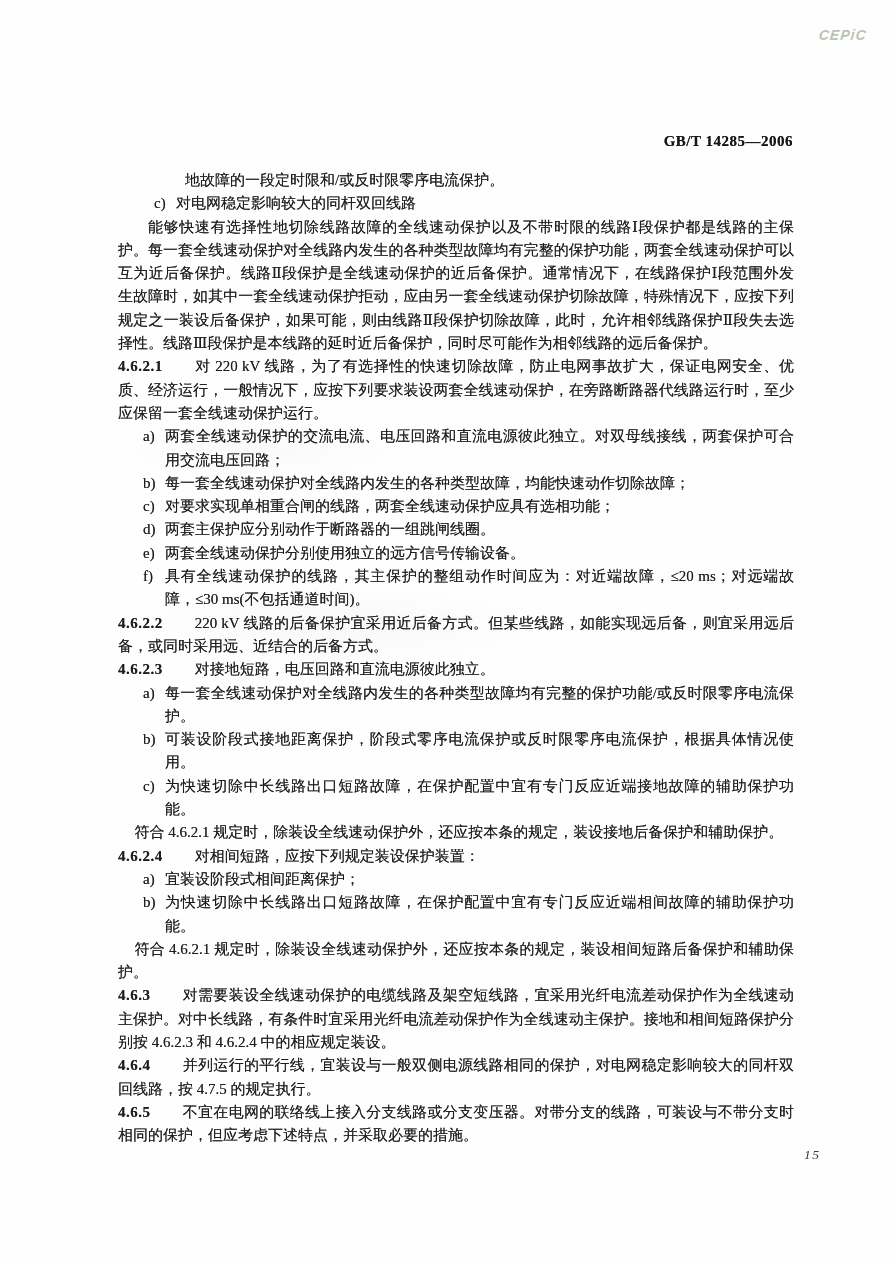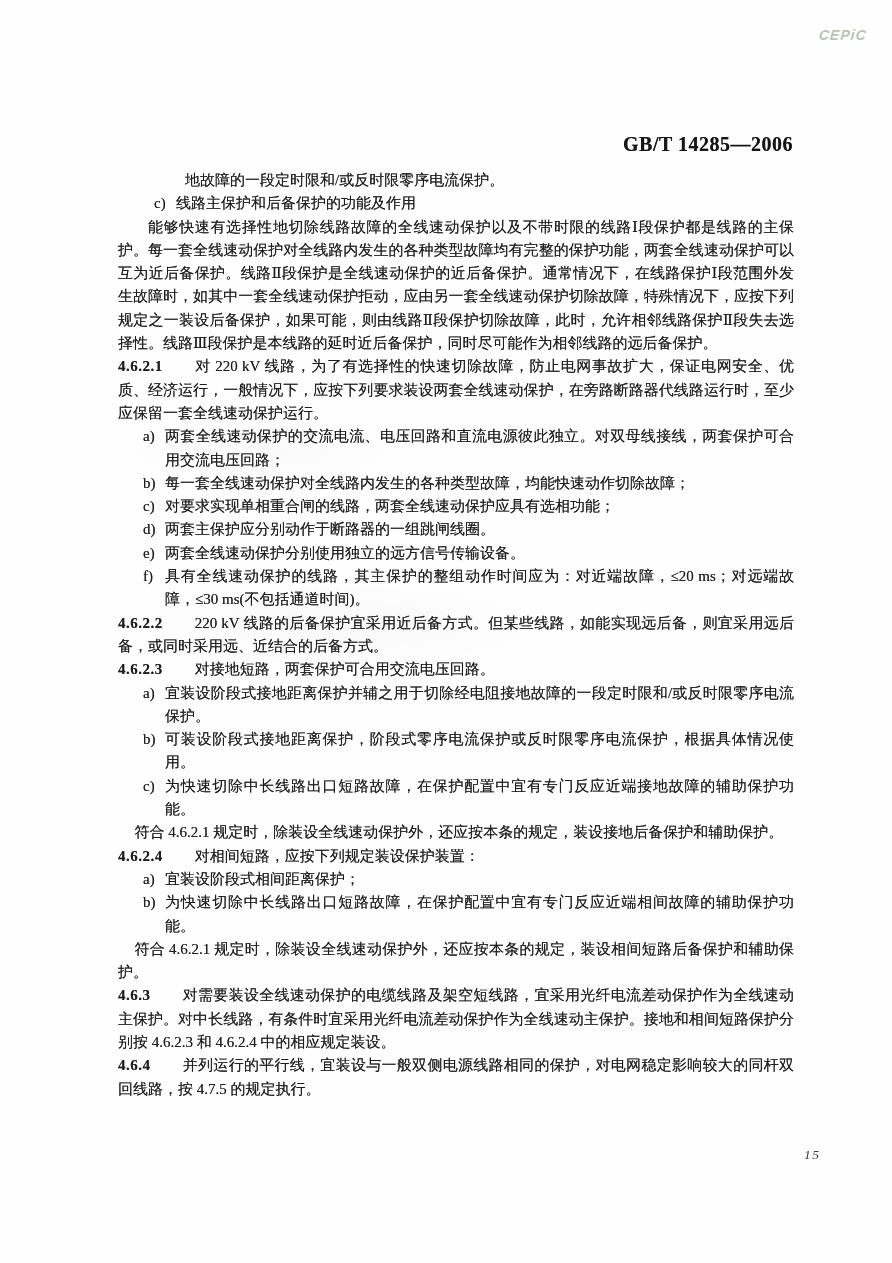--- a/index.html
+++ b/index.html
@@ -22,21 +22,21 @@
     position: absolute; top: 27px; left: 819px;
     font-family: "Liberation Sans", sans-serif;
     font-style: italic; font-weight: bold;
     font-size: 14px; letter-spacing: 1px;
     transform: skewX(-6deg);
     color: #b6c0b0;
     filter: blur(0.3px);
   }
   .doc-number {
     position: absolute; top: 133px; right: 99px;
-    font-weight: bold; font-size: 20px;
+    font-weight: bold; font-size: 15px;
     letter-spacing: 0.5px;
     color: #161616;
     text-shadow: 0 0 0.6px rgba(0,0,0,0.7);
   }
   .content {
     position: absolute; left: 118px; top: 169px; width: 676px;
     font-size: 15px; line-height: 23.3px;
     text-align: justify;
     text-shadow: 0 0 0.6px rgba(0,0,0,0.65);
   }
@@ -66,21 +66,21 @@
 <div class="scan-page">
 
   <div class="logo">CEPiC</div>
 
   <div class="doc-number">GB/T 14285—2006</div>
 
   <div class="content">
       <div class="b-cont">地故障的一段定时限和/或反时限零序电流保护。</div>
       <div class="b-li deep">
         <span class="marker">c)</span>
-        <span class="txt">线路主保护和后备保护的功能及作用</span>
+        <span class="txt">对电网稳定影响较大的同杆双回线路</span>
       </div>
       <div class="b-para">能够快速有选择性地切除线路故障的全线速动保护以及不带时限的线路Ⅰ段保护都是线路的主保护。每一套全线速动保护对全线路内发生的各种类型故障均有完整的保护功能，两套全线速动保护可以互为近后备保护。线路Ⅱ段保护是全线速动保护的近后备保护。通常情况下，在线路保护Ⅰ段范围外发生故障时，如其中一套全线速动保护拒动，应由另一套全线速动保护切除故障，特殊情况下，应按下列规定之一装设后备保护，如果可能，则由线路Ⅱ段保护切除故障，此时，允许相邻线路保护Ⅱ段失去选择性。线路Ⅲ段保护是本线路的延时近后备保护，同时尽可能作为相邻线路的远后备保护。</div>
       <div class="b-clause"><span class="num">4.6.2.1</span><span>对 220 kV 线路，为了有选择性的快速切除故障，防止电网事故扩大，保证电网安全、优质、经济运行，一般情况下，应按下列要求装设两套全线速动保护，在旁路断路器代线路运行时，至少应保留一套全线速动保护运行。</span></div>
       <div class="b-li">
         <span class="marker">a)</span>
         <span class="txt">两套全线速动保护的交流电流、电压回路和直流电源彼此独立。对双母线接线，两套保护可合用交流电压回路；</span>
       </div>
       <div class="b-li">
         <span class="marker">b)</span>
         <span class="txt">每一套全线速动保护对全线路内发生的各种类型故障，均能快速动作切除故障；</span>
@@ -95,24 +95,24 @@
       </div>
       <div class="b-li">
         <span class="marker">e)</span>
         <span class="txt">两套全线速动保护分别使用独立的远方信号传输设备。</span>
       </div>
       <div class="b-li">
         <span class="marker">f)</span>
         <span class="txt">具有全线速动保护的线路，其主保护的整组动作时间应为：对近端故障，≤20 ms；对远端故障，≤30 ms(不包括通道时间)。</span>
       </div>
       <div class="b-clause"><span class="num">4.6.2.2</span><span>220 kV 线路的后备保护宜采用近后备方式。但某些线路，如能实现远后备，则宜采用远后备，或同时采用远、近结合的后备方式。</span></div>
-      <div class="b-clause"><span class="num">4.6.2.3</span><span>对接地短路，两套保护可合用交流电压回路。</span></div>
+      <div class="b-clause"><span class="num">4.6.2.3</span><span>对接地短路，电压回路和直流电源彼此独立。</span></div>
       <div class="b-li">
         <span class="marker">a)</span>
-        <span class="txt">宜装设阶段式接地距离保护并辅之用于切除经电阻接地故障的一段定时限和/或反时限零序电流保护。</span>
+        <span class="txt">每一套全线速动保护对全线路内发生的各种类型故障均有完整的保护功能/或反时限零序电流保护。</span>
       </div>
       <div class="b-li">
         <span class="marker">b)</span>
         <span class="txt">可装设阶段式接地距离保护，阶段式零序电流保护或反时限零序电流保护，根据具体情况使用。</span>
       </div>
       <div class="b-li">
         <span class="marker">c)</span>
         <span class="txt">为快速切除中长线路出口短路故障，在保护配置中宜有专门反应近端接地故障的辅助保护功能。</span>
       </div>
       <div class="b-para1">符合 4.6.2.1 规定时，除装设全线速动保护外，还应按本条的规定，装设接地后备保护和辅助保护。</div>
@@ -121,17 +121,18 @@
         <span class="marker">a)</span>
         <span class="txt">宜装设阶段式相间距离保护；</span>
       </div>
       <div class="b-li">
         <span class="marker">b)</span>
         <span class="txt">为快速切除中长线路出口短路故障，在保护配置中宜有专门反应近端相间故障的辅助保护功能。</span>
       </div>
       <div class="b-para1">符合 4.6.2.1 规定时，除装设全线速动保护外，还应按本条的规定，装设相间短路后备保护和辅助保护。</div>
       <div class="b-clause"><span class="num">4.6.3</span><span>对需要装设全线速动保护的电缆线路及架空短线路，宜采用光纤电流差动保护作为全线速动主保护。对中长线路，有条件时宜采用光纤电流差动保护作为全线速动主保护。接地和相间短路保护分别按 4.6.2.3 和 4.6.2.4 中的相应规定装设。</span></div>
       <div class="b-clause"><span class="num">4.6.4</span><span>并列运行的平行线，宜装设与一般双侧电源线路相同的保护，对电网稳定影响较大的同杆双回线路，按 4.7.5 的规定执行。</span></div>
+      <div class="b-clause"><span class="num">4.6.5</span><span>不宜在电网的联络线上接入分支线路或分支变压器。对带分支的线路，可装设与不带分支时相同的保护，但应考虑下述特点，并采取必要的措施。</span></div>
     </div>
 
   <div class="page-number">15</div>
 
 </div>
 
 </body></html>

